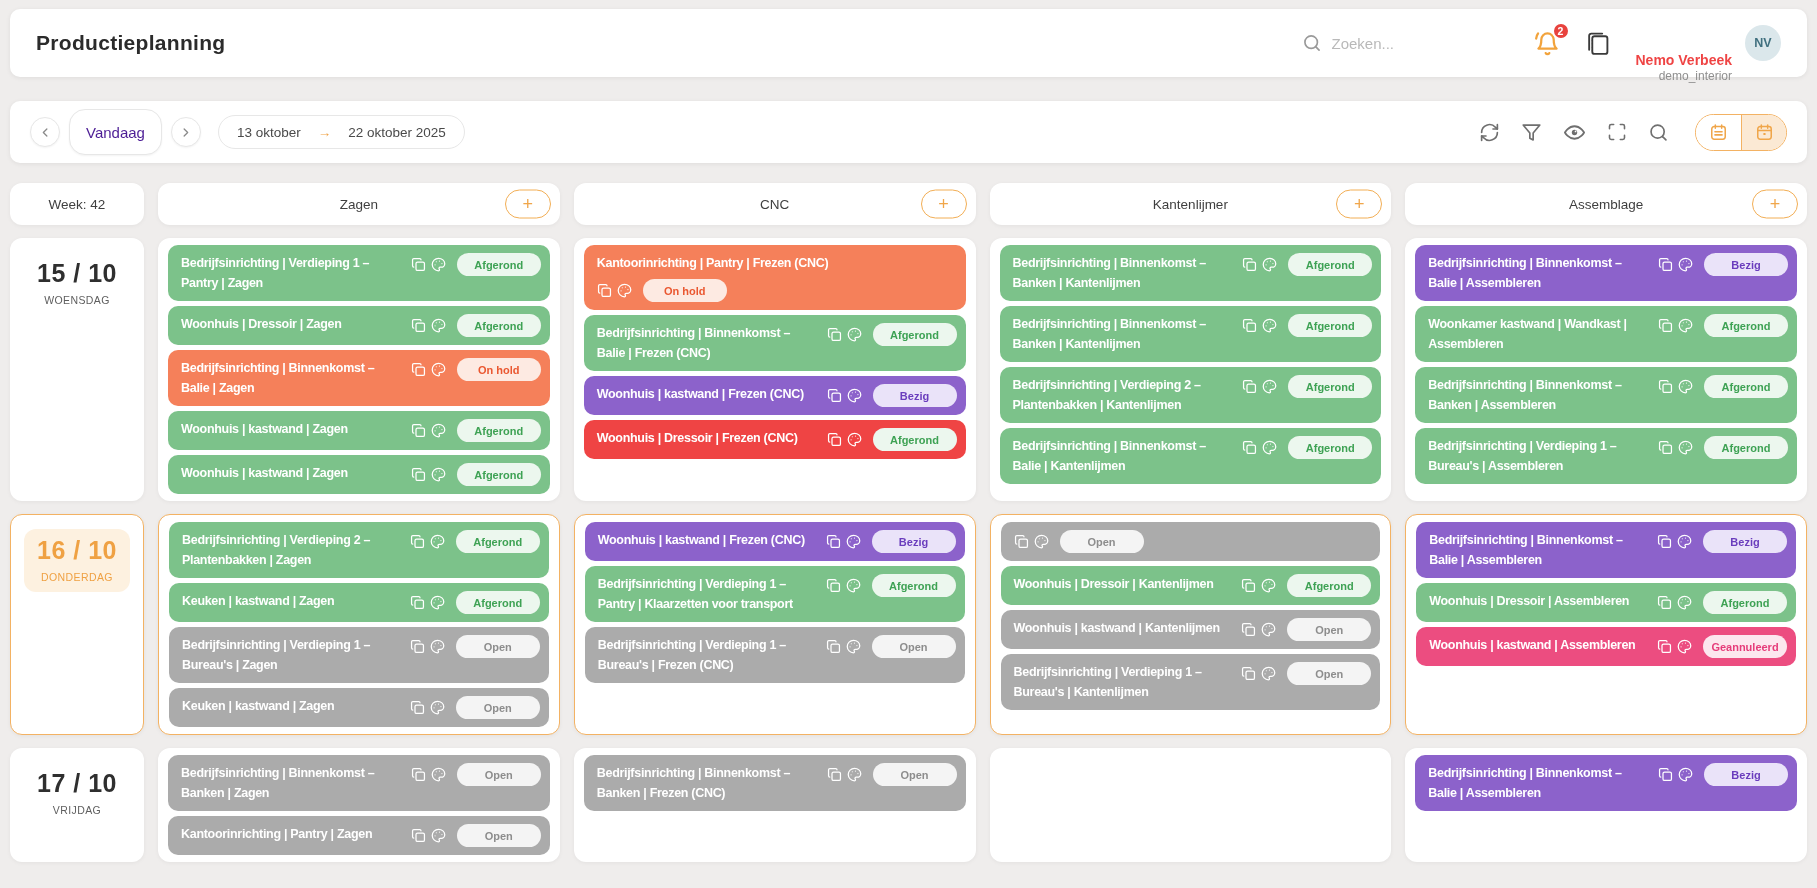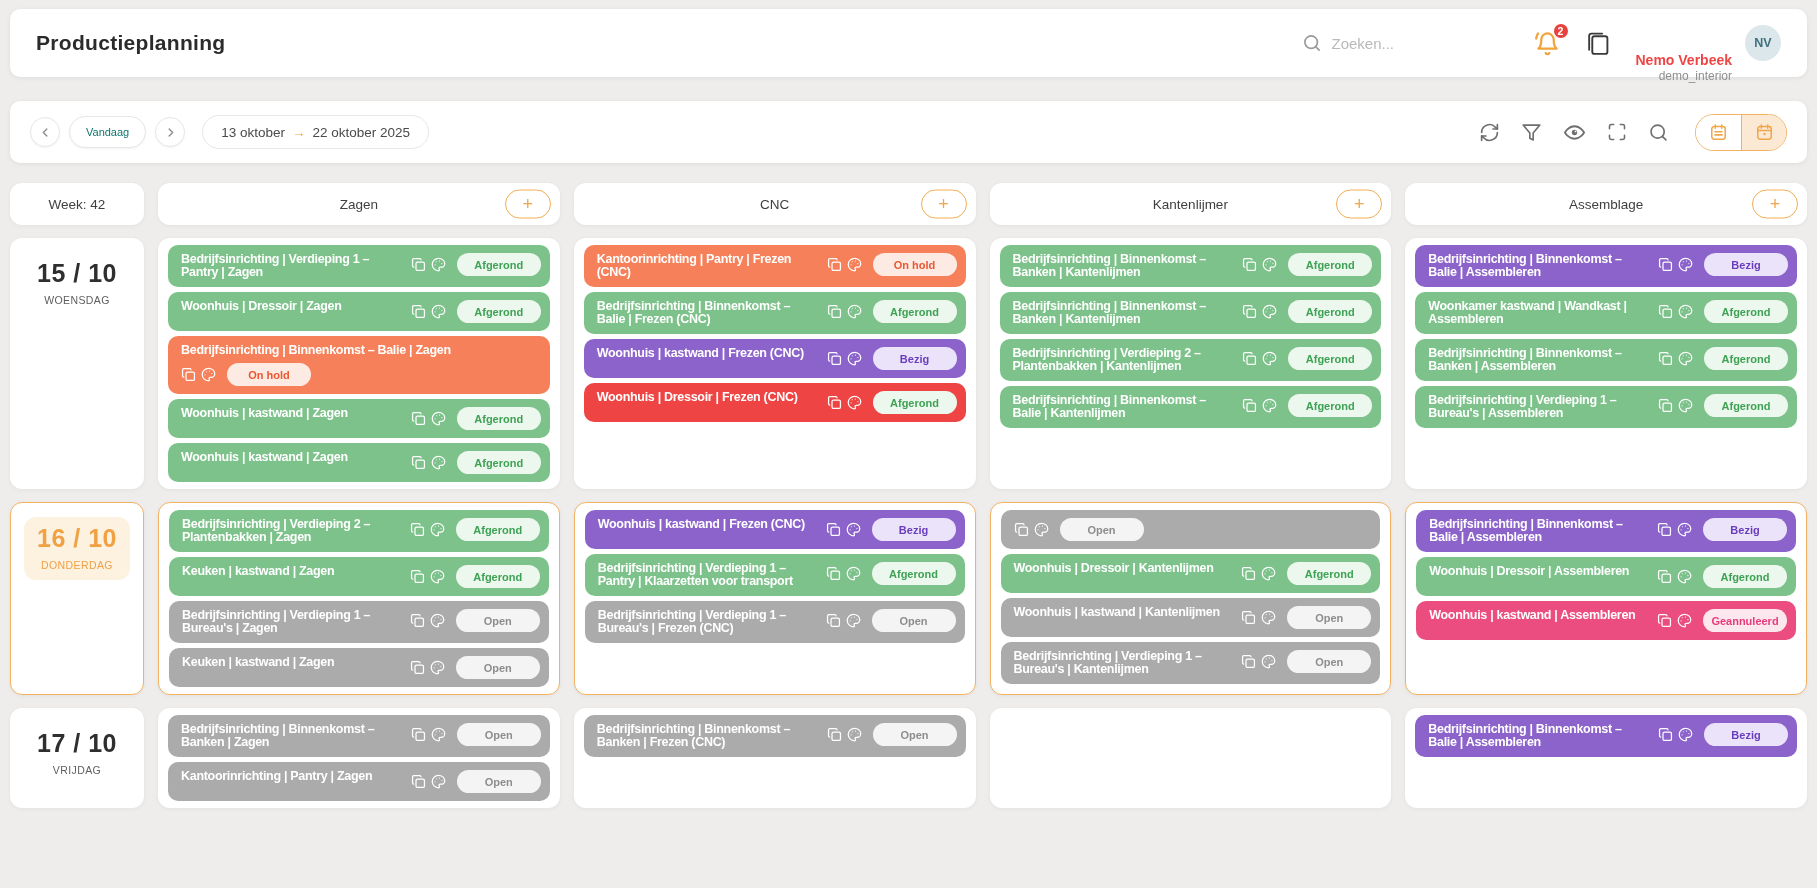--- a/index.html
+++ b/index.html
@@ -27,25 +27,25 @@
   .user-sub { font-size:12px; color:#8f8f8f; margin-top:1px; }
   .avatar { width:36px; height:36px; border-radius:50%; background:#dbe7eb; color:#41707f;
             font-size:12.5px; font-weight:700; display:flex; align-items:center; justify-content:center; }
 
   
   .toolbar { background:#fff; border-radius:10px; height:62px; margin-top:24px; display:flex;
              align-items:center; padding:0 20px; box-shadow:0 1px 5px rgba(0,0,0,.07); }
   .circle-btn { width:30px; height:30px; border-radius:50%; border:1px solid #e7e7e7; background:#fff;
                 display:flex; align-items:center; justify-content:center; box-shadow:0 1px 2px rgba(0,0,0,.05);
                 cursor:pointer; flex:none; }
-  .pill-btn { height:32px; border-radius:16px; border:1px solid #e7e7e7; background:#fff; color:#0f766e;
-              font-size:11px; display:flex; align-items:center; padding:0 16px; margin:0 9px;
+  .pill-btn { height:46px; border-radius:16px; border:1px solid #e7e7e7; background:#fff; color:#4c1d95;
+              font-size:15px; display:flex; align-items:center; padding:0 16px; margin:0 9px;
               box-shadow:0 1px 2px rgba(0,0,0,.05); cursor:pointer; font-family:"Liberation Sans",sans-serif; }
   .range-pill { height:34px; border-radius:18px; border:1px solid #e7e7e7; display:flex; align-items:center;
-                gap:7px; padding:0 18px; font-size:13.5px; color:#4a4a4a; margin-left:17px; font-weight:500; }
+                gap:17px; padding:0 18px; font-size:13.5px; color:#4a4a4a; margin-left:17px; font-weight:500; }
   .range-arrow { color:#f0a347; font-weight:700; }
   .toolbar-right { margin-left:auto; display:flex; align-items:center; gap:21px; }
   .toggle { display:flex; border:1.5px solid #f3b263; border-radius:19px; overflow:hidden; height:37px; margin-left:5px; }
   .toggle-seg { width:45px; display:flex; align-items:center; justify-content:center; background:#fff;
                 border:none; cursor:pointer; }
   .toggle-seg.active { background:#fbe9d4; }
   .toggle-seg + .toggle-seg { border-left:1.5px solid #f3b263; }
 
   
   .board { display:grid; grid-template-columns:134px 1fr 1fr 1fr 1fr; column-gap:14px; row-gap:13px; margin-top:20px; }
@@ -58,21 +58,21 @@
               font-family:"Liberation Sans",sans-serif; padding-bottom:2px; }
   .date-cell { display:flex; flex-direction:column; align-items:center; padding-top:14px; }
   .date-box { display:flex; flex-direction:column; align-items:center; padding:7px 13px 9px; border-radius:12px; }
   .today .date-box { background:#fdf1e0; }
   .date-num { font-size:25px; font-weight:600; color:#2f2f2f; letter-spacing:.5px; }
   .date-day { font-size:10.5px; color:#5e5e5e; margin-top:6px; letter-spacing:.4px; font-weight:500; }
   .today .date-num, .today .date-day { color:#efa143; }
   .today-border { border:1.5px solid #f3b263; }
   .task-cell { padding:7px 10px; display:flex; flex-direction:column; gap:5px; }
   .card { border-radius:10px; padding:8px 9px 8px 13px; display:flex; gap:6px; color:#fff; cursor:pointer; }
-  .card-title { flex:1; font-size:12.5px; font-weight:700; line-height:13px; letter-spacing:-.3px; }
+  .card-title { flex:1; font-size:12.5px; font-weight:700; line-height:20px; letter-spacing:-.3px; }
   .card-right { display:flex; align-items:center; gap:5px; align-self:flex-start; }
   .card-icon { display:flex; color:#fff; cursor:pointer; }
   .status-badge { width:84px; height:23px; border-radius:12px; font-size:11px; font-weight:700;
                   display:flex; align-items:center; justify-content:center; margin-left:6px; flex:none; }
 </style>
 </head>
 <body>
 
 <div class="page">
 
@@ -271,86 +271,86 @@
                 <path d="M12 2C6.5 2 2 6.5 2 12s4.5 10 10 10c.9 0 1.6-.7 1.6-1.7 0-.4-.2-.8-.4-1.1-.3-.3-.4-.7-.4-1.1 0-.9.7-1.7 1.7-1.7h2c3 0 5.5-2.5 5.5-5.6C22 6 17.5 2 12 2z"></path>
                 <circle cx="13.5" cy="6.5" r=".9" fill="currentColor" stroke="none"></circle>
                 <circle cx="17.5" cy="10.5" r=".9" fill="currentColor" stroke="none"></circle>
                 <circle cx="8.5" cy="7.5" r=".9" fill="currentColor" stroke="none"></circle>
                 <circle cx="6.5" cy="12.5" r=".9" fill="currentColor" stroke="none"></circle>
               </svg>
             </span>
             <span class="status-badge" style="background: rgb(236, 247, 238); color: rgb(62, 162, 84);">Afgerond</span>
           </div>
         </div>
+        <div class="card" style="background: rgb(245, 128, 90);">
+          <div class="card-title">Bedrijfsinrichting | Binnenkomst – Balie | Zagen</div>
+          <div class="card-right">
+            <span class="card-icon">
+              <svg width="15" height="15" viewBox="0 0 24 24" fill="none" stroke="currentColor" stroke-width="2" stroke-linecap="round" stroke-linejoin="round">
+                <rect x="8" y="8" width="13.5" height="13.5" rx="2.5"></rect>
+                <path d="M4.5 16c-1.2 0-2-.9-2-2V4.5c0-1.2.9-2 2-2H14c1.1 0 2 .9 2 2"></path>
+              </svg>
+            </span>
+            <span class="card-icon">
+              <svg width="15" height="15" viewBox="0 0 24 24" fill="none" stroke="currentColor" stroke-width="2" stroke-linecap="round" stroke-linejoin="round">
+                <path d="M12 2C6.5 2 2 6.5 2 12s4.5 10 10 10c.9 0 1.6-.7 1.6-1.7 0-.4-.2-.8-.4-1.1-.3-.3-.4-.7-.4-1.1 0-.9.7-1.7 1.7-1.7h2c3 0 5.5-2.5 5.5-5.6C22 6 17.5 2 12 2z"></path>
+                <circle cx="13.5" cy="6.5" r=".9" fill="currentColor" stroke="none"></circle>
+                <circle cx="17.5" cy="10.5" r=".9" fill="currentColor" stroke="none"></circle>
+                <circle cx="8.5" cy="7.5" r=".9" fill="currentColor" stroke="none"></circle>
+                <circle cx="6.5" cy="12.5" r=".9" fill="currentColor" stroke="none"></circle>
+              </svg>
+            </span>
+            <span class="status-badge" style="background: rgb(253, 234, 226); color: rgb(234, 87, 48);">On hold</span>
+          </div>
+        </div>
+        <div class="card" style="background: rgb(124, 194, 138);">
+          <div class="card-title">Woonhuis | kastwand | Zagen</div>
+          <div class="card-right">
+            <span class="card-icon">
+              <svg width="15" height="15" viewBox="0 0 24 24" fill="none" stroke="currentColor" stroke-width="2" stroke-linecap="round" stroke-linejoin="round">
+                <rect x="8" y="8" width="13.5" height="13.5" rx="2.5"></rect>
+                <path d="M4.5 16c-1.2 0-2-.9-2-2V4.5c0-1.2.9-2 2-2H14c1.1 0 2 .9 2 2"></path>
+              </svg>
+            </span>
+            <span class="card-icon">
+              <svg width="15" height="15" viewBox="0 0 24 24" fill="none" stroke="currentColor" stroke-width="2" stroke-linecap="round" stroke-linejoin="round">
+                <path d="M12 2C6.5 2 2 6.5 2 12s4.5 10 10 10c.9 0 1.6-.7 1.6-1.7 0-.4-.2-.8-.4-1.1-.3-.3-.4-.7-.4-1.1 0-.9.7-1.7 1.7-1.7h2c3 0 5.5-2.5 5.5-5.6C22 6 17.5 2 12 2z"></path>
+                <circle cx="13.5" cy="6.5" r=".9" fill="currentColor" stroke="none"></circle>
+                <circle cx="17.5" cy="10.5" r=".9" fill="currentColor" stroke="none"></circle>
+                <circle cx="8.5" cy="7.5" r=".9" fill="currentColor" stroke="none"></circle>
+                <circle cx="6.5" cy="12.5" r=".9" fill="currentColor" stroke="none"></circle>
+              </svg>
+            </span>
+            <span class="status-badge" style="background: rgb(236, 247, 238); color: rgb(62, 162, 84);">Afgerond</span>
+          </div>
+        </div>
+        <div class="card" style="background: rgb(124, 194, 138);">
+          <div class="card-title">Woonhuis | kastwand | Zagen</div>
+          <div class="card-right">
+            <span class="card-icon">
+              <svg width="15" height="15" viewBox="0 0 24 24" fill="none" stroke="currentColor" stroke-width="2" stroke-linecap="round" stroke-linejoin="round">
+                <rect x="8" y="8" width="13.5" height="13.5" rx="2.5"></rect>
+                <path d="M4.5 16c-1.2 0-2-.9-2-2V4.5c0-1.2.9-2 2-2H14c1.1 0 2 .9 2 2"></path>
+              </svg>
+            </span>
+            <span class="card-icon">
+              <svg width="15" height="15" viewBox="0 0 24 24" fill="none" stroke="currentColor" stroke-width="2" stroke-linecap="round" stroke-linejoin="round">
+                <path d="M12 2C6.5 2 2 6.5 2 12s4.5 10 10 10c.9 0 1.6-.7 1.6-1.7 0-.4-.2-.8-.4-1.1-.3-.3-.4-.7-.4-1.1 0-.9.7-1.7 1.7-1.7h2c3 0 5.5-2.5 5.5-5.6C22 6 17.5 2 12 2z"></path>
+                <circle cx="13.5" cy="6.5" r=".9" fill="currentColor" stroke="none"></circle>
+                <circle cx="17.5" cy="10.5" r=".9" fill="currentColor" stroke="none"></circle>
+                <circle cx="8.5" cy="7.5" r=".9" fill="currentColor" stroke="none"></circle>
+                <circle cx="6.5" cy="12.5" r=".9" fill="currentColor" stroke="none"></circle>
+              </svg>
+            </span>
+            <span class="status-badge" style="background: rgb(236, 247, 238); color: rgb(62, 162, 84);">Afgerond</span>
+          </div>
+        </div>
+      </div>
+      <div class="bcell task-cell">
         <div class="card" style="background: rgb(245, 128, 90); flex-direction: column;">
-          <div class="card-title">Bedrijfsinrichting | Binnenkomst – Balie | Zagen</div>
-          <div class="card-right">
-            <span class="card-icon">
-              <svg width="15" height="15" viewBox="0 0 24 24" fill="none" stroke="currentColor" stroke-width="2" stroke-linecap="round" stroke-linejoin="round">
-                <rect x="8" y="8" width="13.5" height="13.5" rx="2.5"></rect>
-                <path d="M4.5 16c-1.2 0-2-.9-2-2V4.5c0-1.2.9-2 2-2H14c1.1 0 2 .9 2 2"></path>
-              </svg>
-            </span>
-            <span class="card-icon">
-              <svg width="15" height="15" viewBox="0 0 24 24" fill="none" stroke="currentColor" stroke-width="2" stroke-linecap="round" stroke-linejoin="round">
-                <path d="M12 2C6.5 2 2 6.5 2 12s4.5 10 10 10c.9 0 1.6-.7 1.6-1.7 0-.4-.2-.8-.4-1.1-.3-.3-.4-.7-.4-1.1 0-.9.7-1.7 1.7-1.7h2c3 0 5.5-2.5 5.5-5.6C22 6 17.5 2 12 2z"></path>
-                <circle cx="13.5" cy="6.5" r=".9" fill="currentColor" stroke="none"></circle>
-                <circle cx="17.5" cy="10.5" r=".9" fill="currentColor" stroke="none"></circle>
-                <circle cx="8.5" cy="7.5" r=".9" fill="currentColor" stroke="none"></circle>
-                <circle cx="6.5" cy="12.5" r=".9" fill="currentColor" stroke="none"></circle>
-              </svg>
-            </span>
-            <span class="status-badge" style="background: rgb(253, 234, 226); color: rgb(234, 87, 48);">On hold</span>
-          </div>
-        </div>
-        <div class="card" style="background: rgb(124, 194, 138);">
-          <div class="card-title">Woonhuis | kastwand | Zagen</div>
-          <div class="card-right">
-            <span class="card-icon">
-              <svg width="15" height="15" viewBox="0 0 24 24" fill="none" stroke="currentColor" stroke-width="2" stroke-linecap="round" stroke-linejoin="round">
-                <rect x="8" y="8" width="13.5" height="13.5" rx="2.5"></rect>
-                <path d="M4.5 16c-1.2 0-2-.9-2-2V4.5c0-1.2.9-2 2-2H14c1.1 0 2 .9 2 2"></path>
-              </svg>
-            </span>
-            <span class="card-icon">
-              <svg width="15" height="15" viewBox="0 0 24 24" fill="none" stroke="currentColor" stroke-width="2" stroke-linecap="round" stroke-linejoin="round">
-                <path d="M12 2C6.5 2 2 6.5 2 12s4.5 10 10 10c.9 0 1.6-.7 1.6-1.7 0-.4-.2-.8-.4-1.1-.3-.3-.4-.7-.4-1.1 0-.9.7-1.7 1.7-1.7h2c3 0 5.5-2.5 5.5-5.6C22 6 17.5 2 12 2z"></path>
-                <circle cx="13.5" cy="6.5" r=".9" fill="currentColor" stroke="none"></circle>
-                <circle cx="17.5" cy="10.5" r=".9" fill="currentColor" stroke="none"></circle>
-                <circle cx="8.5" cy="7.5" r=".9" fill="currentColor" stroke="none"></circle>
-                <circle cx="6.5" cy="12.5" r=".9" fill="currentColor" stroke="none"></circle>
-              </svg>
-            </span>
-            <span class="status-badge" style="background: rgb(236, 247, 238); color: rgb(62, 162, 84);">Afgerond</span>
-          </div>
-        </div>
-        <div class="card" style="background: rgb(124, 194, 138);">
-          <div class="card-title">Woonhuis | kastwand | Zagen</div>
-          <div class="card-right">
-            <span class="card-icon">
-              <svg width="15" height="15" viewBox="0 0 24 24" fill="none" stroke="currentColor" stroke-width="2" stroke-linecap="round" stroke-linejoin="round">
-                <rect x="8" y="8" width="13.5" height="13.5" rx="2.5"></rect>
-                <path d="M4.5 16c-1.2 0-2-.9-2-2V4.5c0-1.2.9-2 2-2H14c1.1 0 2 .9 2 2"></path>
-              </svg>
-            </span>
-            <span class="card-icon">
-              <svg width="15" height="15" viewBox="0 0 24 24" fill="none" stroke="currentColor" stroke-width="2" stroke-linecap="round" stroke-linejoin="round">
-                <path d="M12 2C6.5 2 2 6.5 2 12s4.5 10 10 10c.9 0 1.6-.7 1.6-1.7 0-.4-.2-.8-.4-1.1-.3-.3-.4-.7-.4-1.1 0-.9.7-1.7 1.7-1.7h2c3 0 5.5-2.5 5.5-5.6C22 6 17.5 2 12 2z"></path>
-                <circle cx="13.5" cy="6.5" r=".9" fill="currentColor" stroke="none"></circle>
-                <circle cx="17.5" cy="10.5" r=".9" fill="currentColor" stroke="none"></circle>
-                <circle cx="8.5" cy="7.5" r=".9" fill="currentColor" stroke="none"></circle>
-                <circle cx="6.5" cy="12.5" r=".9" fill="currentColor" stroke="none"></circle>
-              </svg>
-            </span>
-            <span class="status-badge" style="background: rgb(236, 247, 238); color: rgb(62, 162, 84);">Afgerond</span>
-          </div>
-        </div>
-      </div>
-      <div class="bcell task-cell">
-        <div class="card" style="background: rgb(245, 128, 90);">
           <div class="card-title">Kantoorinrichting | Pantry | Frezen (CNC)</div>
           <div class="card-right">
             <span class="card-icon">
               <svg width="15" height="15" viewBox="0 0 24 24" fill="none" stroke="currentColor" stroke-width="2" stroke-linecap="round" stroke-linejoin="round">
                 <rect x="8" y="8" width="13.5" height="13.5" rx="2.5"></rect>
                 <path d="M4.5 16c-1.2 0-2-.9-2-2V4.5c0-1.2.9-2 2-2H14c1.1 0 2 .9 2 2"></path>
               </svg>
             </span>
             <span class="card-icon">
               <svg width="15" height="15" viewBox="0 0 24 24" fill="none" stroke="currentColor" stroke-width="2" stroke-linecap="round" stroke-linejoin="round">

